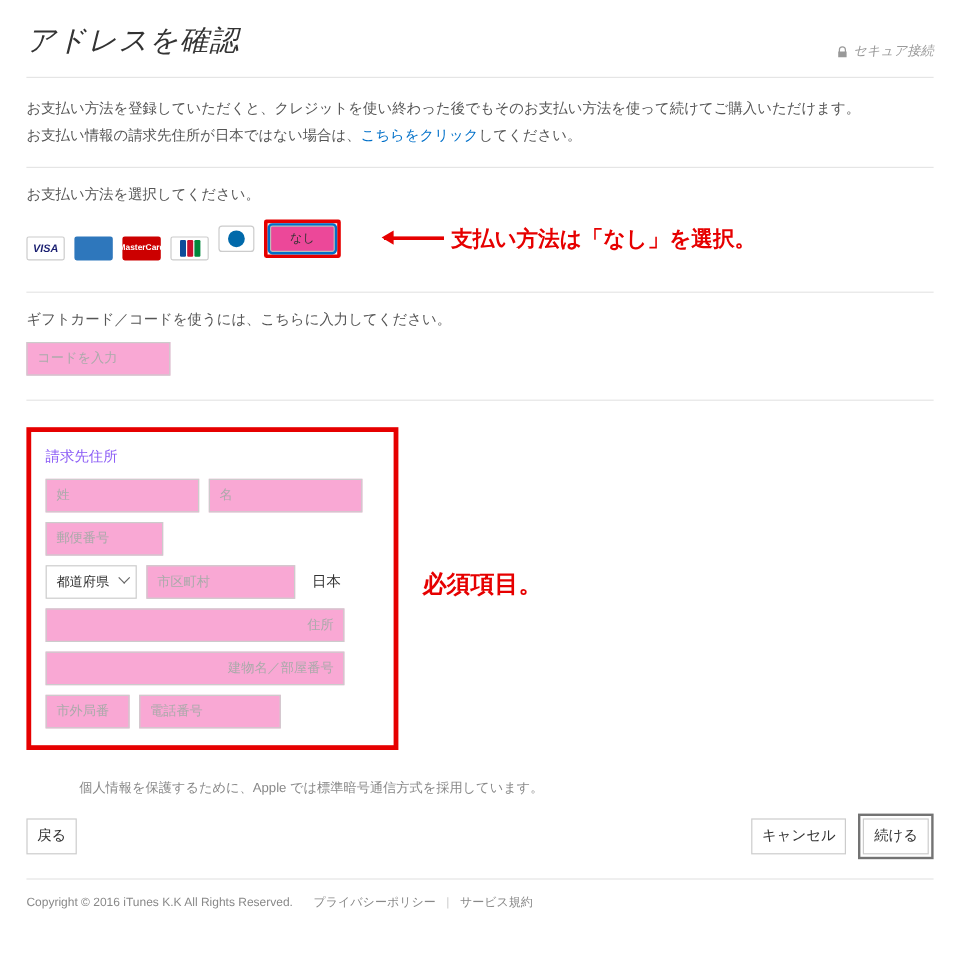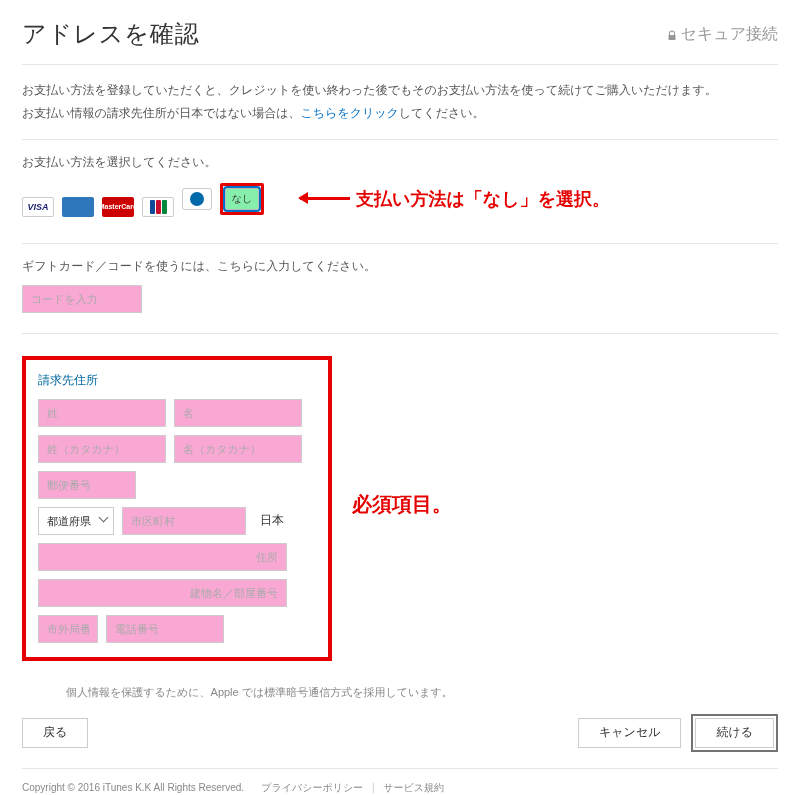--- a/index.html
+++ b/index.html
@@ -4,68 +4,68 @@
 <style>
   * { box-sizing: border-box; margin: 0; padding: 0; }
   body {
     font-family: "Hiragino Kaku Gothic ProN", "Helvetica Neue", Arial, sans-serif;
     background: #fff;
     color: #333;
     width: 800px;
     padding: 18px 22px 16px 22px;
     font-size: 12px;
   }
-  .topbar { display: flex; justify-content: space-between; align-items: flex-start; margin-bottom: 14px; }
+  .topbar { display: flex; justify-content: space-between; align-items: flex-end; margin-bottom: 14px; font-style: italic; }
   .title { font-size: 24px; font-weight: 300; color: #333; letter-spacing: 1px; }
-  .secure { color: #999; font-size: 16px; display: flex; align-items: center; gap: 4px; margin-top:6px; }
+  .secure { color: #999; font-size: 11px; display: flex; align-items: center; gap: 4px; margin-top:6px; }
   .secure svg { width: 10px; height: 10px; fill: #999; }
   .divider { border: none; border-top: 1px solid #e5e5e5; margin: 14px 0; }
   .desc { color: #555; line-height: 1.9; font-size: 12px; }
   .desc a { color: #0070c9; text-decoration: none; }
   .section-label { color: #555; font-size: 12px; margin-bottom: 10px; }
   .pay-row { display: flex; align-items: center; gap: 8px; }
   .card { width: 32px; height: 20px; border-radius: 2px; display:flex; align-items:center; justify-content:center; font-size:8px; font-weight:bold; color:#fff;margin-top:16px; }
   .visa { background: linear-gradient(#fff,#fff); border:1px solid #ccc; color:#1a1f71; font-style:italic; font-size:9px;}
   .amex { background: linear-gradient(#2e77bc,#2e77bc); }
   .mc   { background: #cc0000; font-size:7px;}
   .jcb  { background: #fff; border:1px solid #ccc; }
   .jcb span{display:inline-block;width:5px;height:14px;margin:0 .5px;border-radius:1px;}
   .jcb .a{background:#0e4c9a;} .jcb .b{background:#c8102e;} .jcb .c{background:#00873c;}
   .diners { background:#fff; border:1px solid #ccc; border-radius:3px; width:30px; height:22px; display:flex;align-items:center;justify-content:center;}
   .diners .circ{width:14px;height:14px;border-radius:50%;background:#0069aa;}
-  .none-box { width:34px; height:22px; background:#86efac; border:1px solid #bbb; border-radius:2px; display:flex; align-items:center; justify-content:center; font-size:10px; color:#333; box-shadow: 0 0 0 2px #0070c9;}
+  .none-box { width:54px; height:22px; background:#ec4899; border:1px solid #bbb; border-radius:2px; display:flex; align-items:center; justify-content:center; font-size:10px; color:#333; box-shadow: 0 0 0 2px #0070c9;}
   .none-wrap { border:3px solid #e60000; padding:2px; border-radius:2px; }
   .arrow-anno { display:flex; align-items:center; color:#e60000; font-size:18px; font-weight:bold; gap:6px; margin-left:28px;}
   .arrow-anno .shaft { width:50px; height:3px; background:#e60000; position:relative;}
   .arrow-anno .shaft::before { content:""; position:absolute; left:-8px; top:-5px; border:6px solid transparent; border-right:10px solid #e60000;}
   input[type=text]{
     border:1px solid #ccc; height:28px; padding:0 8px; font-size:11px; color:#333; background:#f9a8d4;
   }
   input::placeholder{color:#aaa;}
   .gift-input{ width:120px; }
   .addr-box { border:4px solid #e60000; padding:12px 12px 14px 12px; width:310px; margin-top:8px;}
-  .addr-title{ color:#0369a1; font-size:12px; margin-bottom:10px;}
+  .addr-title{ color:#8b5cf6; font-size:12px; margin-bottom:10px;}
   .row{ display:flex; gap:8px; margin-bottom:8px;}
   .w-half{ width:128px;}
   .w-post{ width:98px;}
   .w-full{ width:249px;text-align:right;}
-  .w-area{ width:60px;}
+  .w-area{ width:70px;}
   .w-phone{ width:118px;}
   .pref-sel{ border:1px solid #ccc; height:28px; padding:0 22px 0 8px; font-size:11px; color:#333; background:#fff; appearance:none; position:relative;}
   .pref-wrap{position:relative; display:inline-block;}
   .pref-wrap::after{content:"";position:absolute;right:7px;top:7px;width:6px;height:6px;border-right:1px solid #666;border-bottom:1px solid #666;transform:rotate(45deg);}
   .pref-wrap::before{content:"";position:absolute;right:7px;top:14px;width:6px;height:6px;border-right:1px solid #666;border-bottom:1px solid #666;transform:rotate(-135deg);}
   .jp-label{ font-size:12px; color:#333; align-self:center; margin-left:6px;}
   .row-city{ display:flex; gap:8px; margin-bottom:8px; align-items:flex-end;}
   .w-city{width:124px;}
   .anno-req{ color:#e60000; font-size:20px; font-weight:bold; }
   .addr-flex{ display:flex; align-items:center; gap:20px;}
   .privacy{ color:#888; font-size:11px; margin-top:24px; margin-bottom:14px;margin-left:44px;}
   .btn-row{ display:flex; justify-content:space-between; align-items:center;}
-  .btn{ border:1px solid #ccc; background:#fff; height:30px; padding:0 20px; font-size:12px; color:#333; cursor:pointer;}
+  .btn{ border:1px solid #ccc; background:#fff; height:30px; padding:0 8px; font-size:12px; color:#333; cursor:pointer;}
   .btn-right{ display:flex; gap:10px; align-items:center;margin-left:44px;}
   .btn-continue-wrap{ border:2px solid #737373; padding:2px;}
   .footer{ color:#888; font-size:10px; margin-top:16px; padding-top:12px; border-top:1px solid #e5e5e5;}
   .footer a{ color:#888; text-decoration:none; margin:0 6px;}
   .sep{ color:#ccc;}
 </style>
 </head>
 <body>
 
 
@@ -121,24 +121,20 @@
 <hr class="divider" style="margin-top:20px;">
 
 <div class="addr-flex">
   <div class="addr-box">
     <div class="addr-title">請求先住所</div>
     <div class="row">
       <input type="text" class="w-half" placeholder="姓" style="">
       <input type="text" class="w-half" placeholder="名" style="">
     </div>
     <div class="row">
-      <input type="text" class="w-half" placeholder="姓（カタカナ）" style="">
-      <input type="text" class="w-half" placeholder="名（カタカナ）" style="">
-    </div>
-    <div class="row">
       <input type="text" class="w-post" placeholder="郵便番号" style="">
     </div>
     <div class="row-city">
       <span class="pref-wrap">
         <select class="pref-sel">
           <option>都道府県</option>
         </select>
       </span>
       <input type="text" class="w-city" placeholder="市区町村" style="">
       <span class="jp-label">日本</span>

